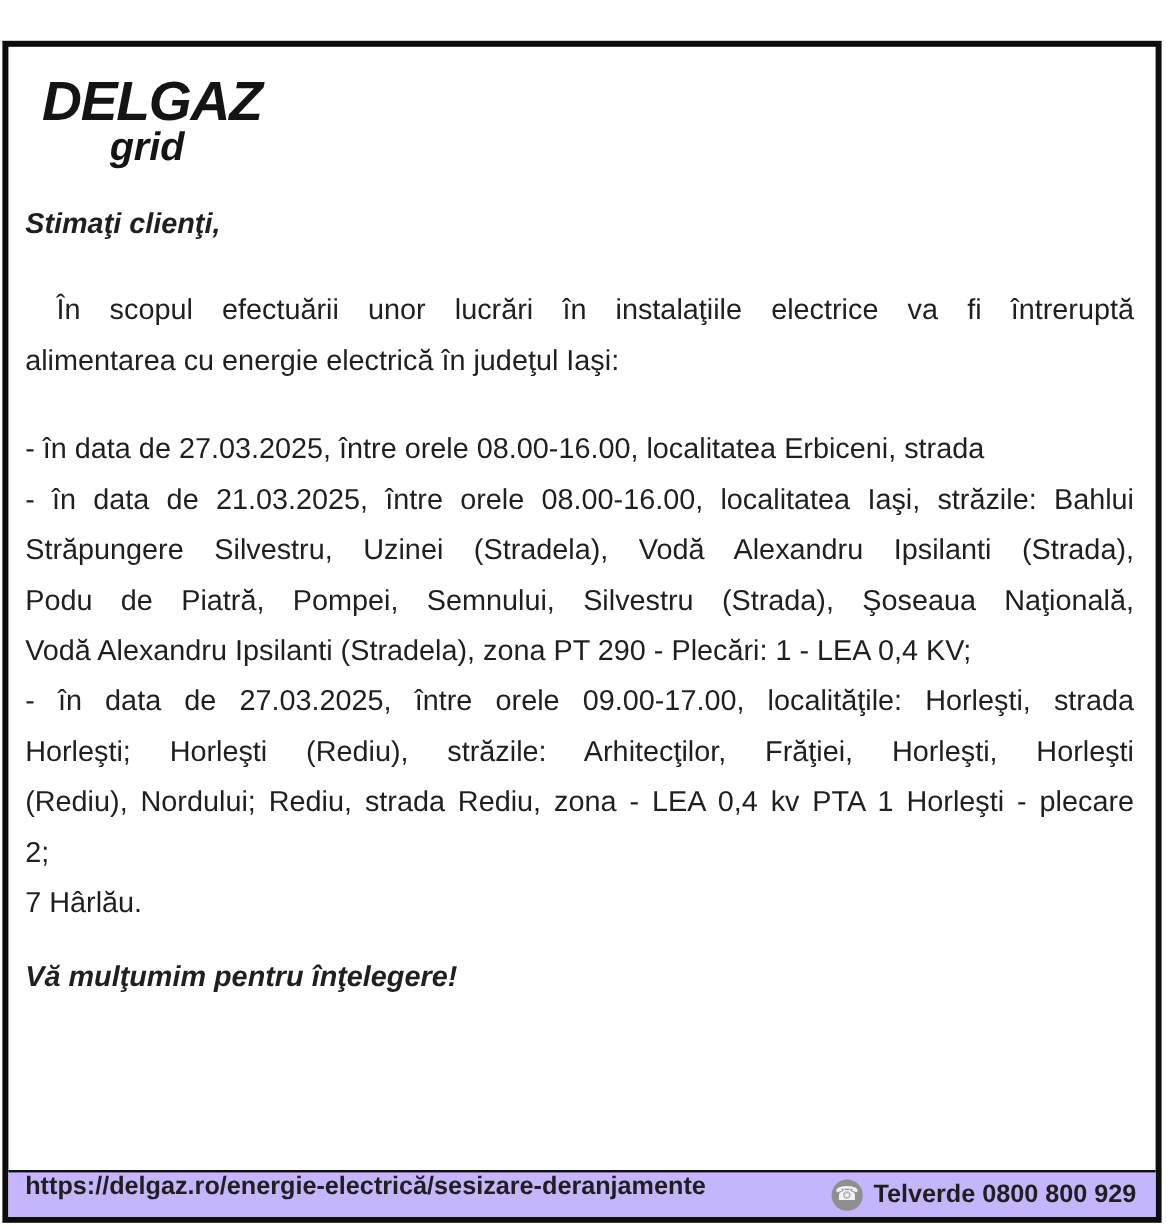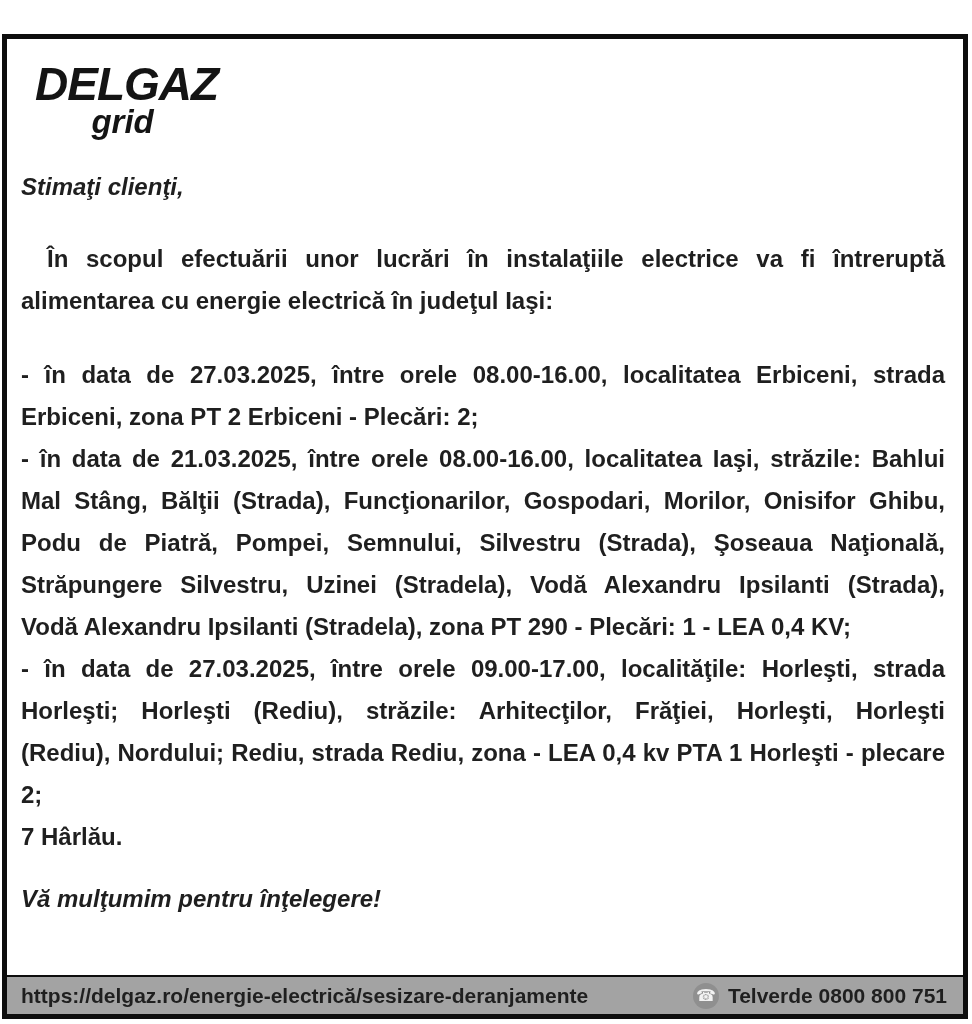--- a/index.html
+++ b/index.html
@@ -36,33 +36,33 @@
     font-style:italic;font-weight:700;font-size:33px;
     color:#141414;text-align:center;padding-right:8px;margin-top:-2px;line-height:1.0;
   }
   
   .textline, .greeting, .closing{
     font-size:24px;font-weight:700;line-height:42px;color:var(--text);font-style:italic;
   }
   .greeting{margin:0 0 30px 0;}
   .jblock{margin:0;}
   .jblock .line{
-    font-size:24px;font-weight:700;line-height:42px;color:var(--text);
+    font-size:24px;font-weight:400;line-height:42px;color:var(--text);
     text-align:justify;text-align-last:justify;
   }
   .jblock .line:last-child{text-align-last:left;}
   .intro{margin-bottom:32px;}
   .intro .line:first-child{text-indent:26px;}
   .outages{margin:0;}
   .closing{margin:20px 0 0 0;}
   
   .footer{
     height:39px;border-top:2px solid var(--border);
-    display:flex;align-items:center;justify-content:space-between;
-    padding:0 16px 0 14px;background:#a3a3a3;flex:none;
+    display:flex;justify-content:space-between;
+    padding:0 16px 0 14px;background:#c4b5fd;flex:none;
   }
   .footer-url{font-size:21px;font-weight:700;color:var(--text);}
   .footer-phone{display:flex;align-items:center;font-size:21px;font-weight:700;color:var(--text);}
   .phone-icon{
     display:inline-flex;align-items:center;justify-content:center;
     width:26px;height:26px;border-radius:50%;
     background:var(--phone-bg);color:#f2f2f2;
     font-size:16px;font-weight:400;margin-right:9px;line-height:1;
   }
 </style>
@@ -81,44 +81,42 @@
       <p class="greeting">Stimaţi clienţi,</p>
 
       <div class="jblock intro">
           <div class="line">În scopul efectuării unor lucrări în instalaţiile electrice va fi întreruptă</div>
           <div class="line">alimentarea cu energie electrică în judeţul Iaşi:</div>
         </div>
 
       <div class="outages">
         <div class="jblock outage">
             <div class="line">- în data de 27.03.2025, între orele 08.00-16.00, localitatea Erbiceni, strada</div>
-            <div class="line">Erbiceni, zona PT 2 Erbiceni - Plecări: 2;</div>
           </div>
         <div class="jblock outage">
             <div class="line">- în data de 21.03.2025, între orele 08.00-16.00, localitatea Iaşi, străzile: Bahlui</div>
-            <div class="line">Mal Stâng, Bălţii (Strada), Funcţionarilor, Gospodari, Morilor, Onisifor Ghibu,</div>
+            <div class="line">Străpungere Silvestru, Uzinei (Stradela), Vodă Alexandru Ipsilanti (Strada),</div>
             <div class="line">Podu de Piatră, Pompei, Semnului, Silvestru (Strada), Şoseaua Naţională,</div>
-            <div class="line">Străpungere Silvestru, Uzinei (Stradela), Vodă Alexandru Ipsilanti (Strada),</div>
             <div class="line">Vodă Alexandru Ipsilanti (Stradela), zona PT 290 - Plecări: 1 - LEA 0,4 KV;</div>
           </div>
         <div class="jblock outage">
             <div class="line">- în data de 27.03.2025, între orele 09.00-17.00, localităţile: Horleşti, strada</div>
             <div class="line">Horleşti; Horleşti (Rediu), străzile: Arhitecţilor, Frăţiei, Horleşti, Horleşti</div>
             <div class="line">(Rediu), Nordului; Rediu, strada Rediu, zona - LEA 0,4 kv PTA 1 Horleşti - plecare</div>
             <div class="line">2;</div>
           </div>
         <div class="jblock outage">
             <div class="line">7 Hârlău.</div>
           </div>
       </div>
 
       <p class="closing">Vă mulţumim pentru înţelegere!</p>
     </div>
 
     <div class="footer">
       <span class="footer-url">https://delgaz.ro/energie-electrică/sesizare-deranjamente</span>
       <span class="footer-phone">
         <span class="phone-icon">☎</span>
-        <span>Telverde 0800 800 751</span>
+        <span>Telverde 0800 800 929</span>
       </span>
     </div>
   </div>
 </div>
 
 </body></html>

